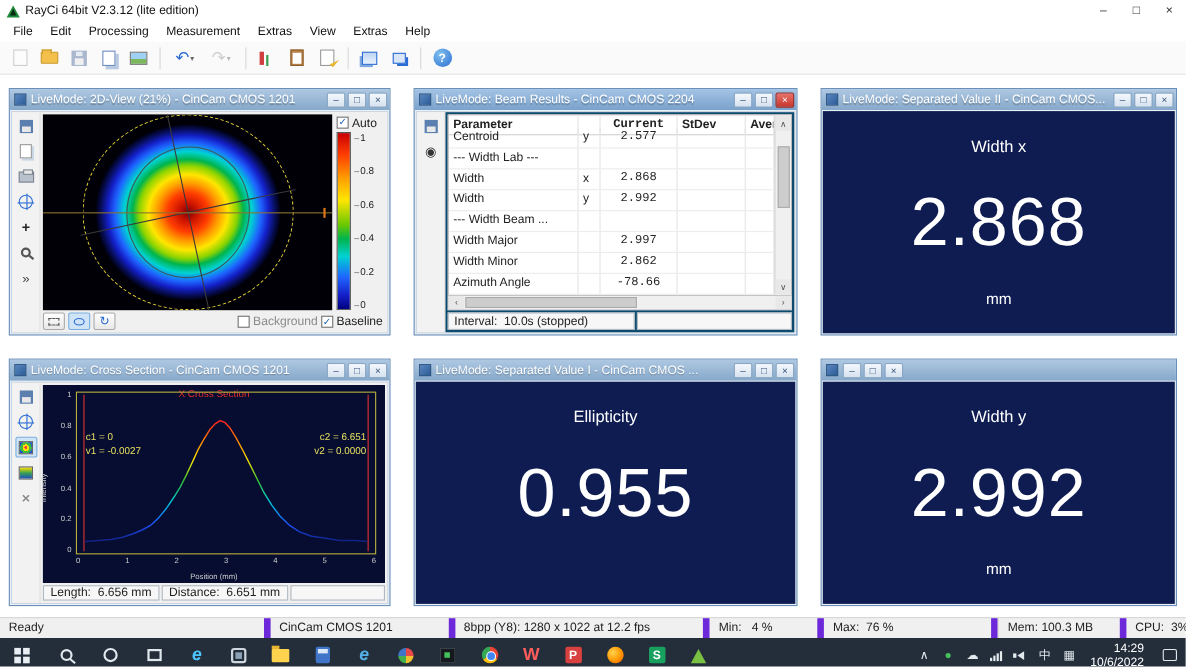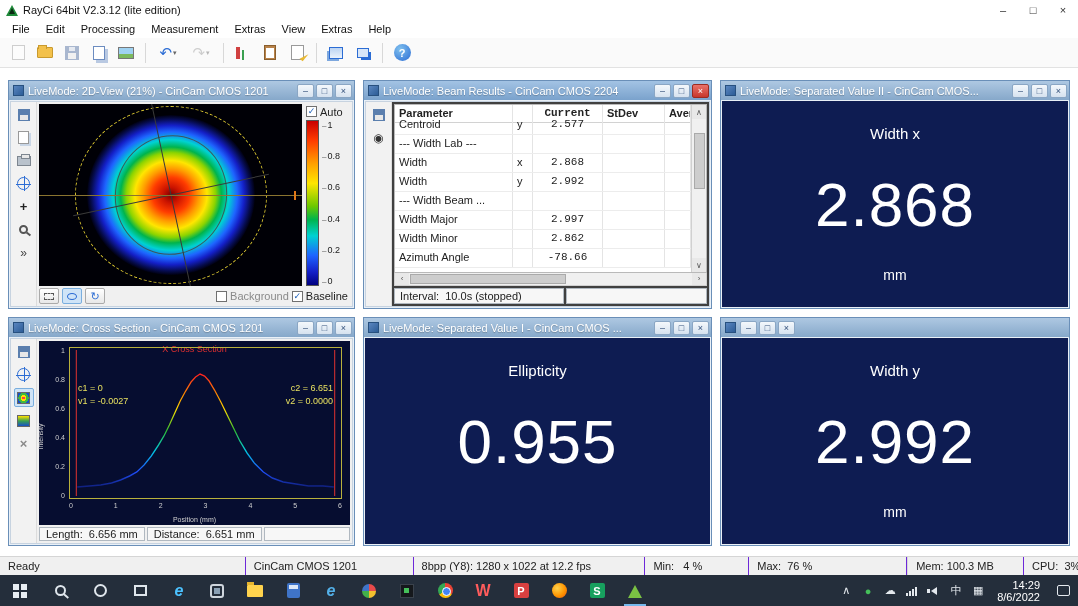--- a/index.html
+++ b/index.html
@@ -40,21 +40,21 @@
   .chart3 { width:4px; height:12px; background:#d04040; box-shadow:5px 2px 0 -1px #3aa050, 10px 4px 0 -2px #e8a030; margin-right:10px; }
   .clip { width:12px; height:15px; background:#b9834a; border:1px solid #8a5f2e; position:relative; }
   .clip:before { content:""; position:absolute; left:1px; top:2px; right:1px; bottom:1px; background:#fff; }
   .form { width:13px; height:15px; background:#fff; border:1px solid #9a9a9a; position:relative; }
   .form:after { content:""; position:absolute; right:-3px; bottom:-2px; width:0; border-left:4px solid transparent; border-bottom:9px solid #e8b832; transform:rotate(40deg); }
   .tile { width:14px; height:12px; border:1px solid #2b6cd4; background:linear-gradient(#bcd4f2,#eaf2fc); box-shadow:-3px 3px 0 -1px #7ea8de; }
   .cascade { width:12px; height:10px; border:1px solid #2b6cd4; background:#d8e6f8; box-shadow:3px 3px 0 -1px #2b6cd4; }
   .globe { width:17px; height:17px; border-radius:50%; background:radial-gradient(circle at 35% 30%, #7fc0ee, #2b6cd4); color:#fff; font-weight:bold; font-size:11px; display:flex; align-items:center; justify-content:center; }
 
   
-  .mdi { flex:1; background:#fff; display:grid; grid-template-columns:347px 349px 1fr; grid-template-rows:1fr 1fr; gap:8px; padding:12px 8px 10px 8px; }
+  .mdi { flex:1; background:#fff; display:grid; grid-template-columns:347px 349px 1fr; grid-template-rows:1fr 1fr; gap:21px; padding:12px 8px 10px 8px; }
   .cwin { border:1px solid #6a8fb8; background:#e9f0f7; display:flex; flex-direction:column; min-height:0; }
   .cap { height:19px; flex:0 0 auto; display:flex; align-items:center; background:linear-gradient(#aec8e2,#86a8ca); padding:0 2px 0 4px; }
   .cwin.active .cap { background:linear-gradient(#a3c3e4,#7aa2cc); }
   .cap-ico { width:11px; height:11px; background:linear-gradient(135deg,#5a86c0,#2c5c96); border:1px solid #27507f; margin-right:4px; flex:0 0 auto; }
   .cap-title { flex:1; color:#fff; font-size:11px; white-space:nowrap; overflow:hidden; text-overflow:clip; text-shadow:0 1px 1px rgba(0,0,0,.25); }
   .cap-btns { display:flex; gap:2px; }
   .cbtn { width:17px; height:14px; background:linear-gradient(#f4f8fc,#d6e2ef); border:1px solid #8aa6c4; border-radius:2px; font-size:9px; line-height:12px; text-align:center; color:#33507a; }
   .cbtn.close-active { background:linear-gradient(#e9726a,#c8372c); color:#fff; border-color:#9c2b22; }
   .cbody { flex:1; min-height:0; display:flex; background:#f0f0f0; margin:1px; border:1px solid #c7d3e0; }
 
@@ -105,21 +105,21 @@
   .sbtn.sel { background:#cfe4f7; border-color:#7aaede; }
   .ic-rect { width:10px; height:7px; border:1px dashed #555; }
   .ic-ell { width:10px; height:7px; border:1px solid #2b6cd4; border-radius:50%; }
   .ic-rot { font-size:11px; color:#2b6cd4; line-height:1; }
   .v2d-bottom .gap { flex:1; }
   .cklabel { display:flex; align-items:center; gap:3px; }
   .cklabel .txt { color:#8a8a8a; }
   .cklabel.on .txt { color:#222; }
 
   
-  .br-main { flex:1; min-width:0; display:flex; flex-direction:column; background:#404040; }
+  .br-main { flex:1; min-width:0; display:flex; flex-direction:column; background:#0c4a6e; }
   .br-tablewrap { flex:1; min-height:0; display:flex; margin:2px 2px 0 2px; border:1px solid #b9b9b9; background:#fff; }
   .br-table { flex:1; min-width:0; overflow:hidden; display:flex; flex-direction:column; }
   .br-hrow { display:flex; height:18px; flex:0 0 auto; border-bottom:1px solid #d2d2d2; background:#fff; font-weight:bold; }
   .br-hrow span, .br-row span { padding:2px 4px; border-right:1px solid #e4e4e4; white-space:nowrap; overflow:hidden; }
   .c-param { width:118px; }
   .c-axis { width:20px; }
   .c-cur { width:70px; text-align:center;font-family:Liberation Mono, monospace; }
   .c-std { width:62px; text-align:left; }
   .c-avg { flex:1; }
   .br-body { flex:1; overflow:hidden; margin-top:-7px; }
@@ -155,21 +155,21 @@
   .cs-yticks { position:absolute; left:8px; top:6px; bottom:26px; width:18px; display:flex; flex-direction:column; justify-content:space-between; font-size:7px; color:#cfcfcf; text-align:right; }
   .cs-xticks { position:absolute; left:30px; right:8px; bottom:16px; display:flex; justify-content:space-between; font-size:7px; color:#cfcfcf; }
   .cs-xlabel { position:absolute; left:0; right:0; bottom:2px; text-align:center; font-size:7px; color:#cfcfcf; }
   .cs-ylabel { position:absolute; left:-12px; top:50%; transform:rotate(-90deg); font-size:7px; color:#cfcfcf; }
   .cs-bottom { height:18px; flex:0 0 auto; display:flex; gap:2px; padding:1px 2px 2px 2px; align-items:center; }
   .cs-cell { border:1px solid #b0b8c0; background:#f7f7f7; height:14px; line-height:13px; padding:0 6px; white-space:pre; }
   .cs-cell.fill { flex:1; }
 
   
   .statusbar { height:19px; flex:0 0 auto; background:#f0f0f0; border-top:1px solid #d5d5d5; display:flex; align-items:center; font-size:11px; }
-  .statusbar .seg { height:100%; line-height:18px; padding:0 8px; border-right:1px solid #6d28d9; white-space:pre; overflow:hidden; }
+  .statusbar .seg { height:100%; line-height:18px; padding:0 8px; border-right:6px solid #6d28d9; white-space:pre; overflow:hidden; }
   .s-ready { width:246px; }
   .s-cam { width:168px; }
   .s-fmt { width:232px; }
   .s-min { width:104px; }
   .s-max { width:158px; }
   .s-sp { flex:1; border-right:1px solid #d8d8d8; height:100%; }
   .s-mem { width:116px; }
   .s-cpu { width:54px; border-right:none !important; }
 
   
@@ -713,21 +713,21 @@
             <i></i>
           </span>
         </span>
       <span class="tray-ico">
           <span class="spk"></span>
         </span>
       <span class="tray-ico">中</span>
       <span class="tray-ico">▦</span>
       <span class="clock">
         <span style="display:block">14:29</span>
-        <span style="display:block">8/6/2022</span>
+        <span style="display:block">10/6/2022</span>
       </span>
       <span class="noti">
           <i></i>
         </span>
     </div>
   </div>
 
 </div>
 
 </body></html>

